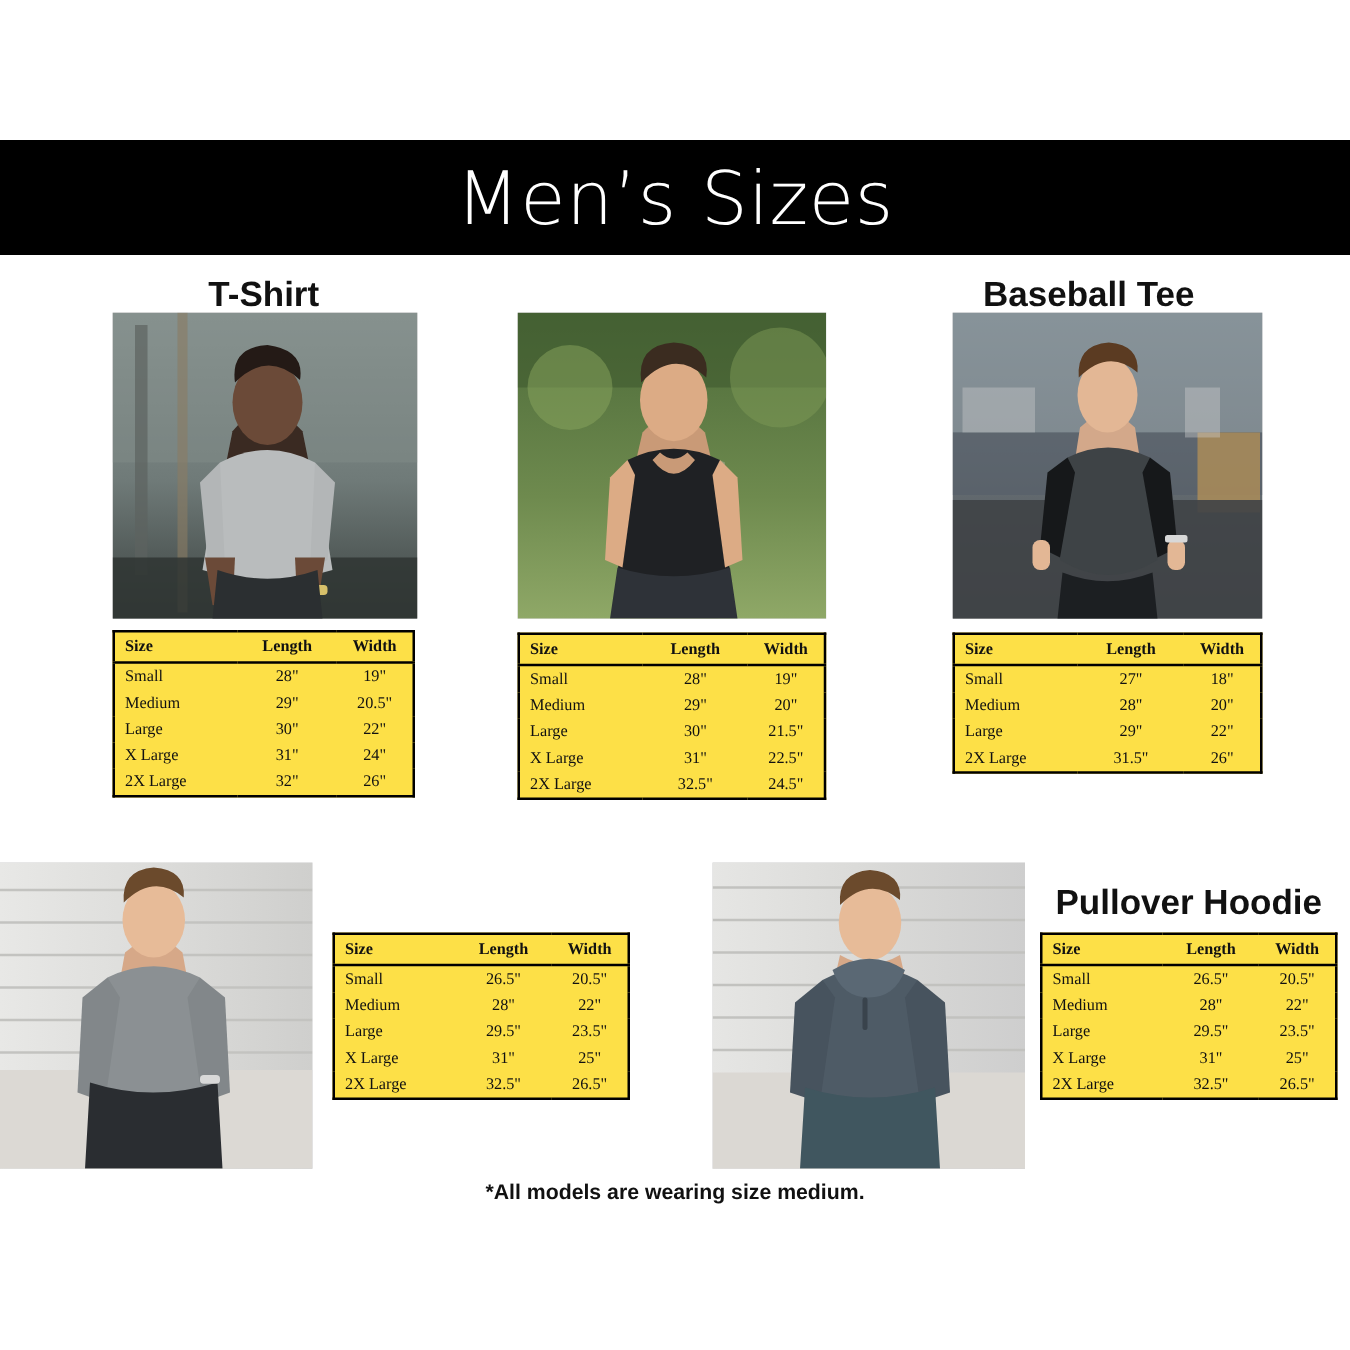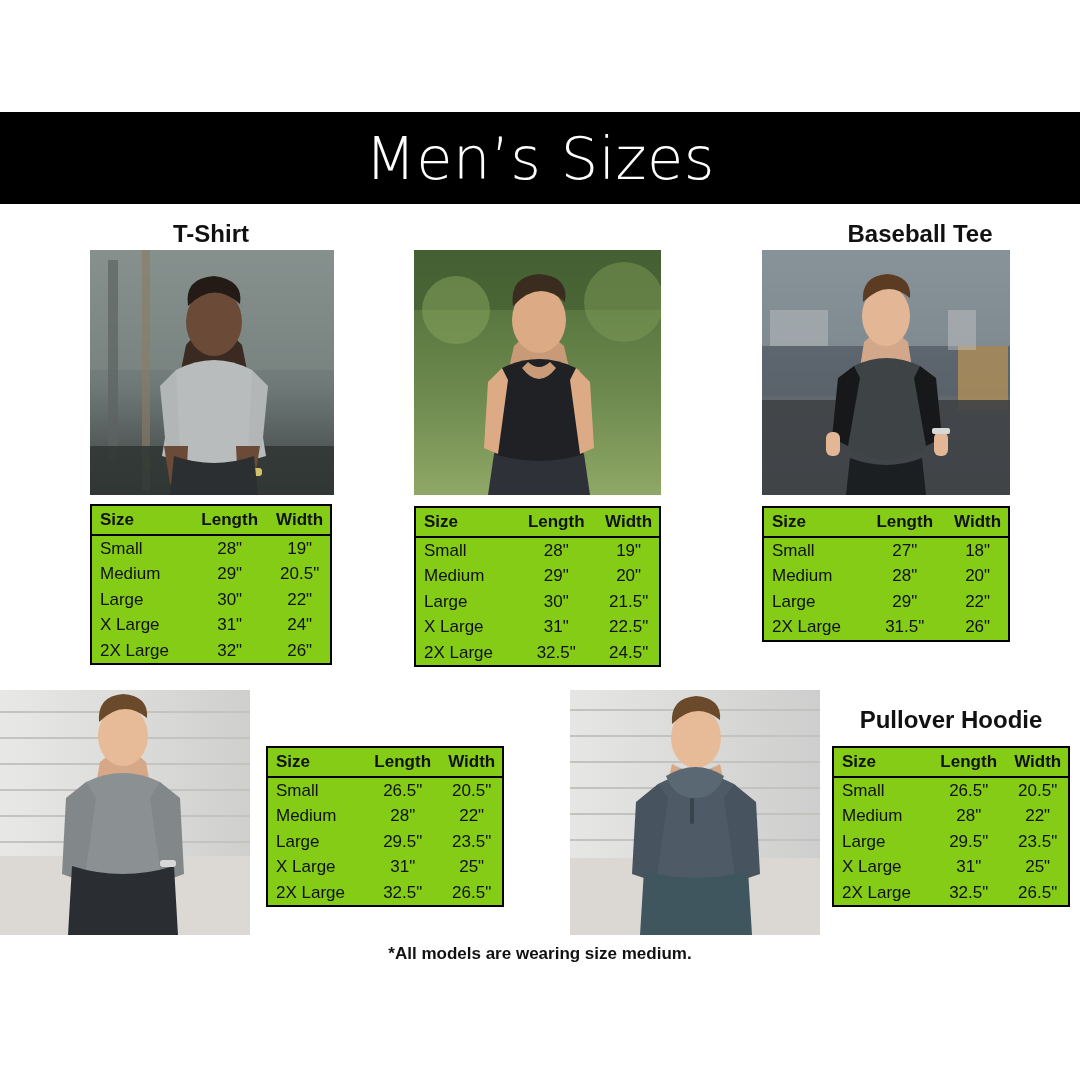--- a/index.html
+++ b/index.html
@@ -31,42 +31,43 @@
     font-size: 59px;
     font-weight: 300;
     letter-spacing: 0.5px;
     font-family: "DejaVu Sans", sans-serif;
     line-height: 1;
   }
 
   
   .card-title {
     position: absolute;
-    font-size: 24px;
+    font-size: 28px;
     font-weight: bold;
     color: #111111;
     text-align: center;
     white-space: nowrap;
   }
 
   .photo {
     position: absolute;
     overflow: hidden;
     background: #cfcfcf;
   }
   .photo svg { display: block; width: 100%; height: 100%; }
 
   
   table.size-table {
     position: absolute;
     border-collapse: collapse;
-    background: #84cc16;
+    background: #fde047;
     border: 2px solid #000000;
-    font-size: 17px;
+    font-size: 13px;
     color: #111111;
+    font-family: Liberation Serif, serif;
   }
   table.size-table th,
   table.size-table td {
     border: none;
     padding: 3px 4px;
     text-align: center;
     font-weight: normal;
     line-height: 1.15;
     white-space: nowrap;
   }
@@ -256,21 +257,21 @@
         <td class="col-wid">22.5"</td>
       </tr>
       <tr>
         <td class="col-size">2X Large</td>
         <td class="col-len">32.5"</td>
         <td class="col-wid">24.5"</td>
       </tr>
     </tbody>
   </table>
 
-  <div class="card-title" style="left:796px; top:220px; width:248px;">Baseball Tee</div>
+  <div class="card-title" style="left:747px; top:220px; width:248px;">Baseball Tee</div>
 
   <div class="photo" style="left:762px; top:250px; width:248px; height:245px;">
     <svg viewBox="0 0 248 245" preserveAspectRatio="none" aria-hidden="true">
       <defs>
         <linearGradient id="gBb" x1="0" y1="0" x2="0" y2="1">
           <stop offset="0%" stop-color="#7e8a90"></stop>
           <stop offset="45%" stop-color="#6a7278"></stop>
           <stop offset="100%" stop-color="#4a4f52"></stop>
         </linearGradient>
       </defs>

